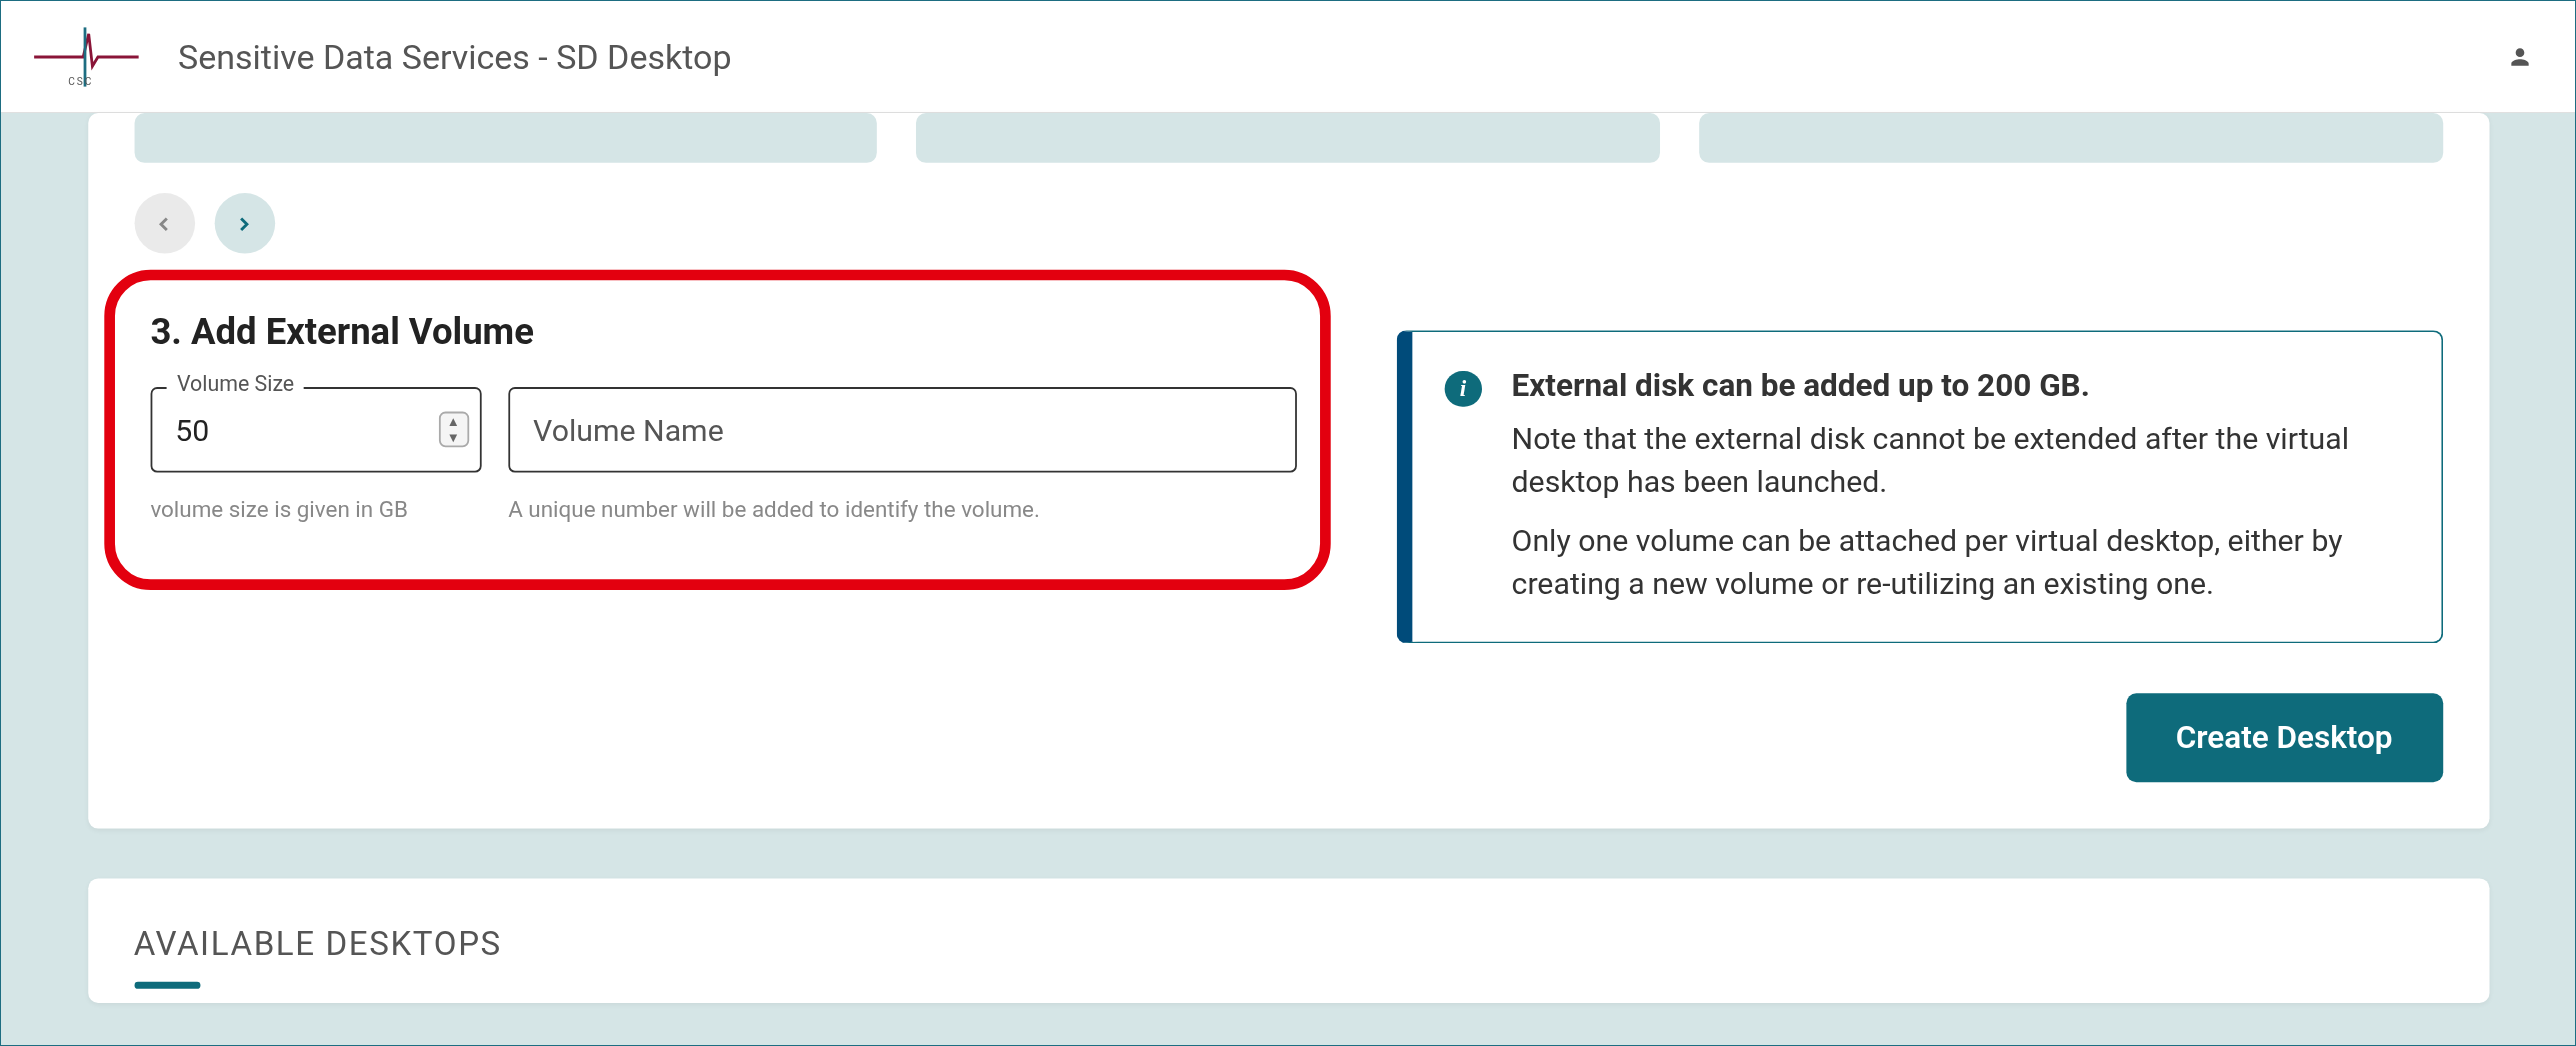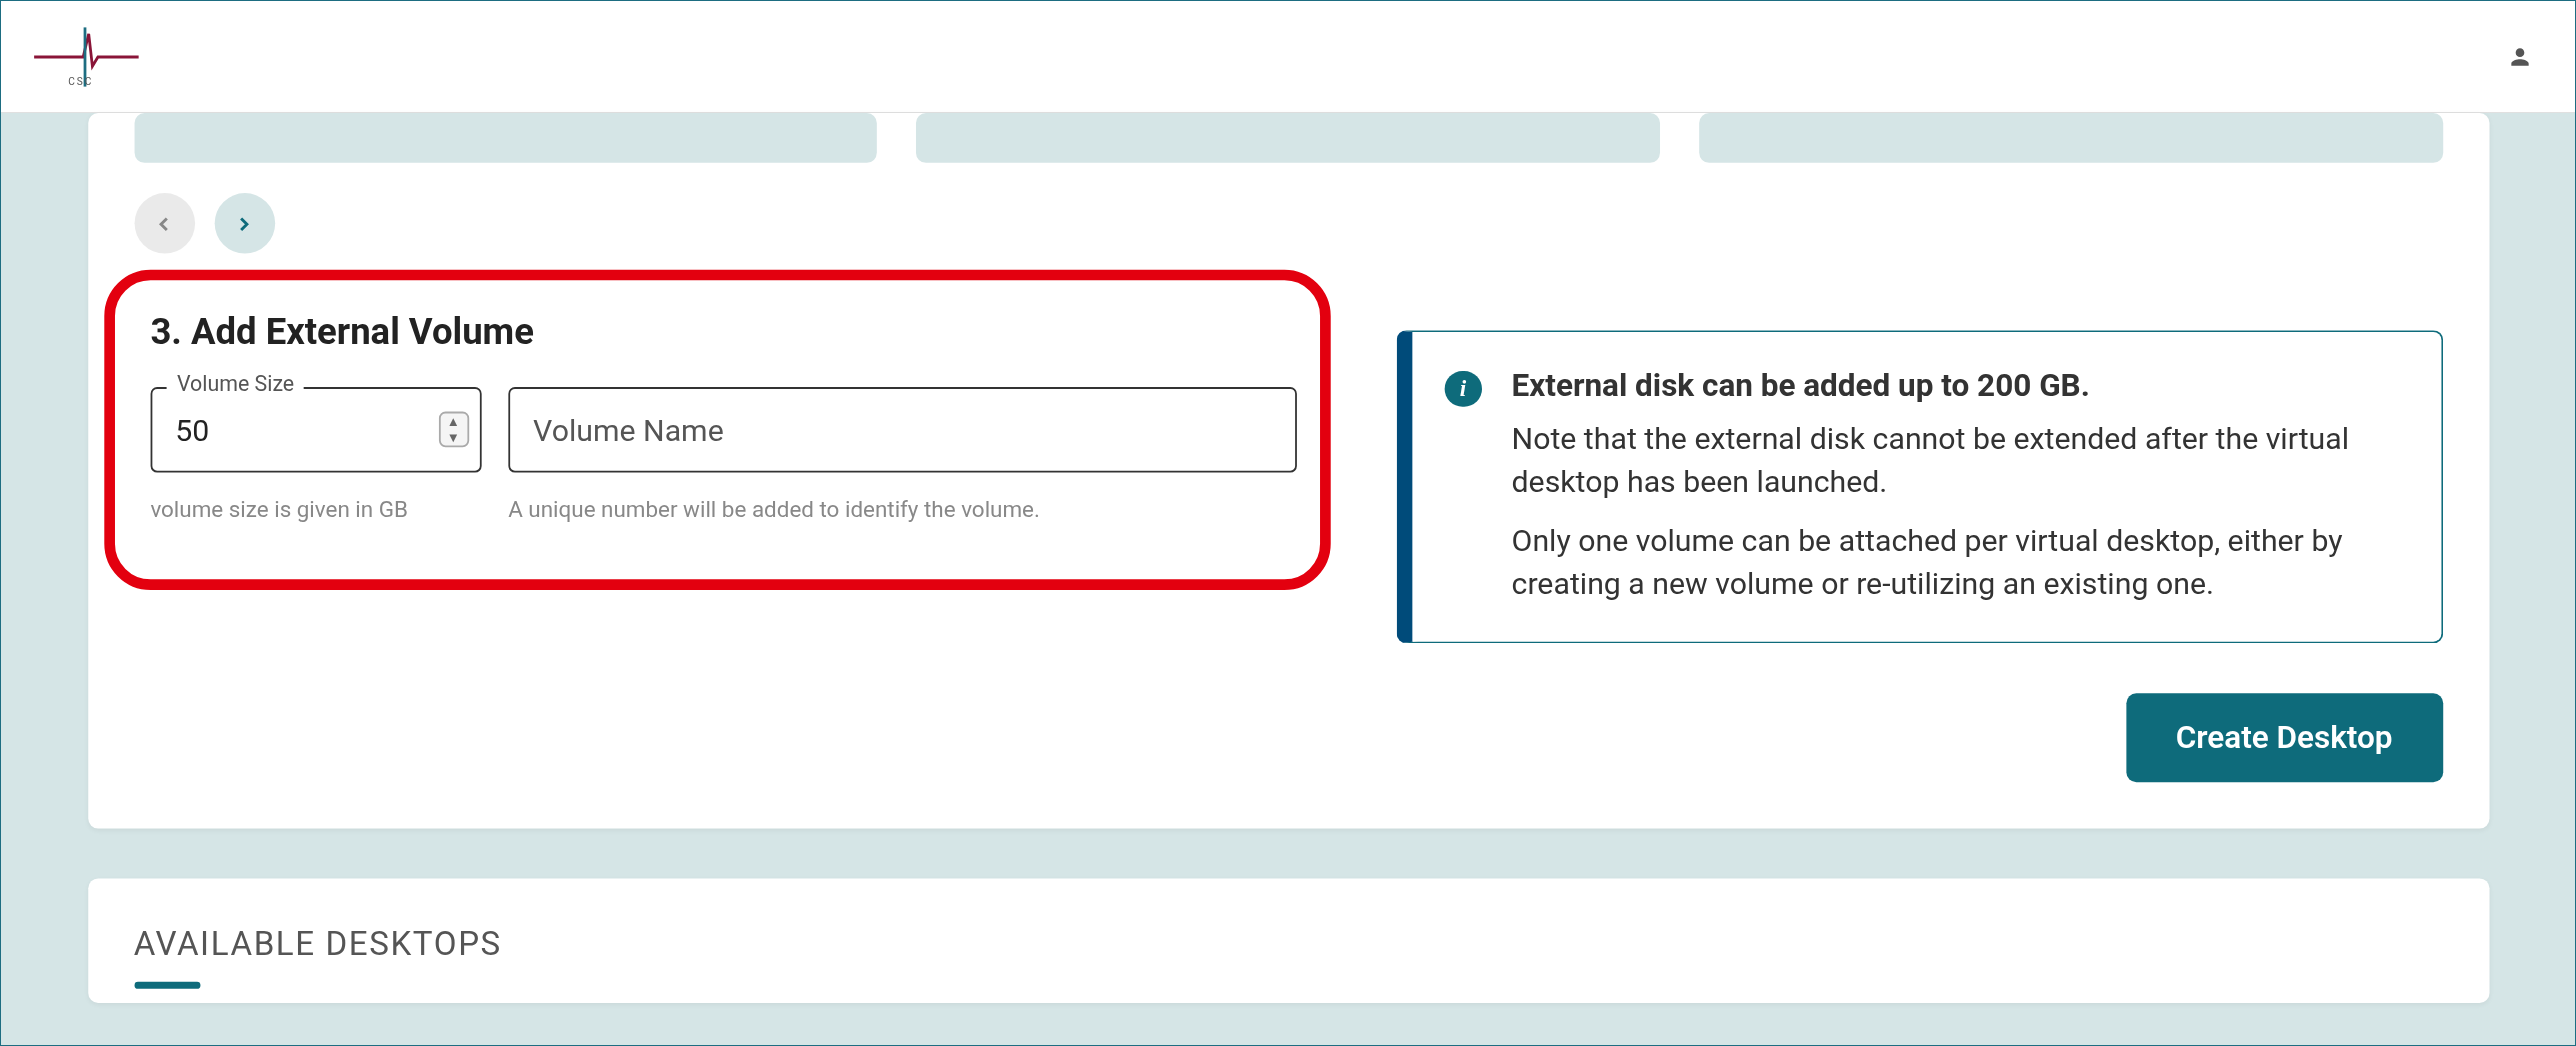--- a/index.html
+++ b/index.html
@@ -243,20 +243,21 @@
 <body>
 
 <div class="header">
   <div class="logo">
     <svg viewBox="0 0 120 80">
       <path d="M 5 40 L 58 40 L 64 15 L 68 50 L 74 40 L 118 40" stroke="#8a1538" stroke-width="3" fill="none"></path>
       <path d="M 60 8 L 60 72" stroke="#1d6d81" stroke-width="3" fill="none"></path>
       <text x="42" y="70" font-size="11" fill="#555" letter-spacing="2">CSC</text>
     </svg>
   </div>
+  <div class="header-title">Sensitive Data Services - SD Desktop</div>
   <div class="user-icon">
     <svg viewBox="0 0 24 24" fill="currentColor">
         <path d="M12 12c2.2 0 4-1.8 4-4s-1.8-4-4-4-4 1.8-4 4 1.8 4 4 4zm0 2c-2.7 0-8 1.3-8 4v2h16v-2c0-2.7-5.3-4-8-4z"></path>
       </svg>
   </div>
 </div>
 
 <div class="page-body">
 
   <div class="card card-top">

